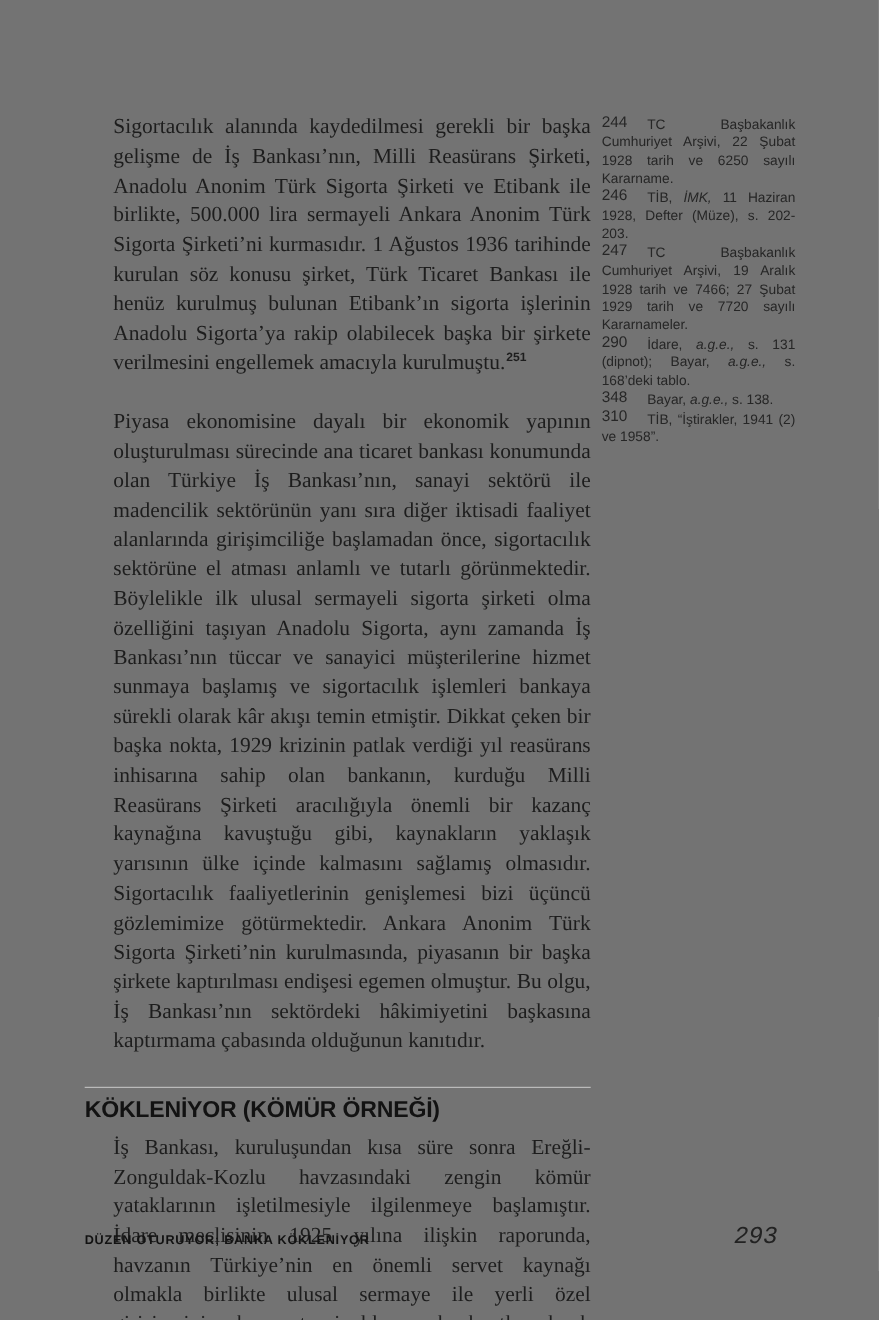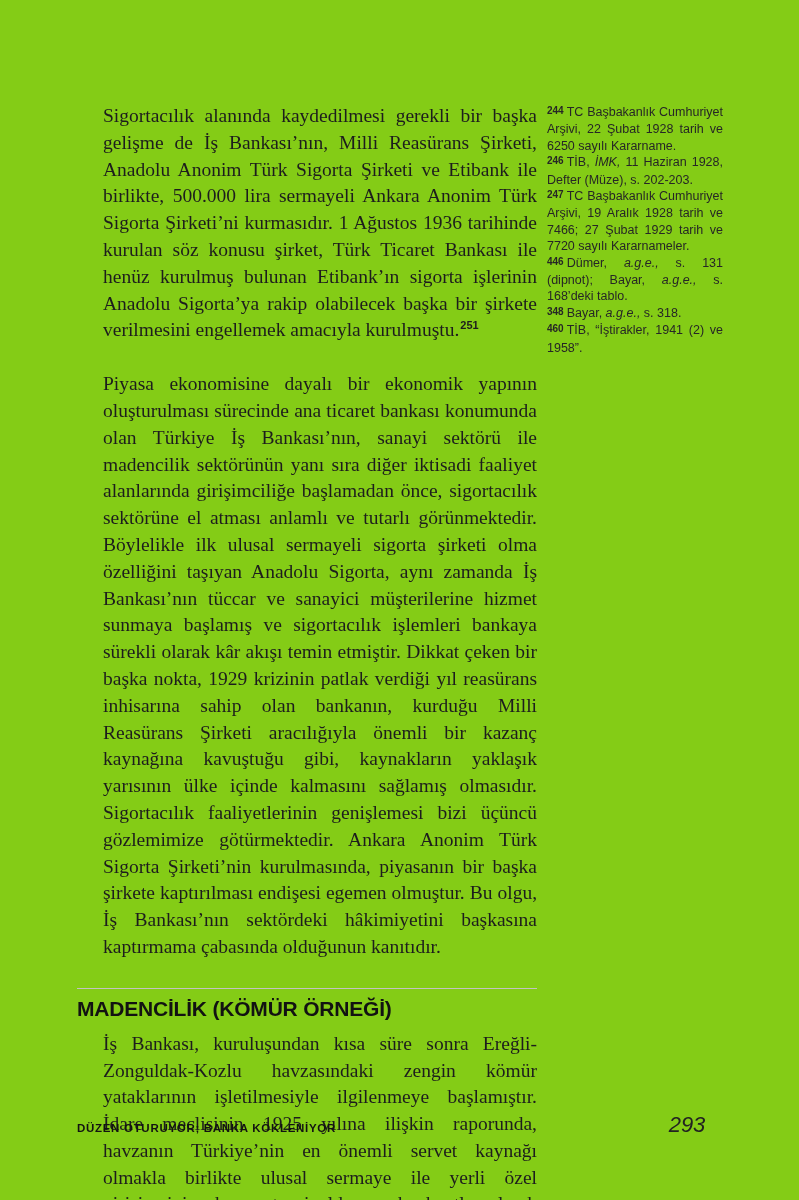--- a/index.html
+++ b/index.html
@@ -1,20 +1,20 @@
 <!DOCTYPE html>
 <html lang="tr"><head>
 <meta charset="utf-8">
 <style>
   html, body { margin: 0; padding: 0; background: #ffffff; }
   .page {
     position: relative;
     width: 799px;
     height: 1200px;
-    background: #84cc16;
+    background: #737373;
     overflow: hidden;
   }
   
   .main-col {
     position: absolute;
     left: 77px;
     top: 103px;
     width: 460px;
   }
   .body-para {
@@ -59,75 +59,75 @@
     width: 176px;
     font-family: "Liberation Sans", sans-serif;
     font-size: 12.5px;
     line-height: 16.4px;
     color: #262626;
     text-align: justify;
     hyphens: auto;
   }
   .footnote { margin: 0; }
   .fn-num {
-    font-weight: 700;
-    font-size: 10px;
+    font-weight: 400;
+    font-size: 14px;
     position: relative;
     top: -2px;
-    margin-right: 3px;
+    margin-right: 18px;
     white-space: nowrap;
   }
   .footnote em { font-style: italic; }
   
   .running-title {
     position: absolute;
     left: 77px;
     top: 1122px;
     font-family: "Liberation Sans", sans-serif;
     font-weight: 700;
     font-size: 11.5px;
     letter-spacing: 0.7px;
     color: #121212;
   }
   .page-number {
     position: absolute;
     left: 645px;
     top: 1112px;
     width: 84px;
     text-align: center;
-    font-family: Liberation Sans, sans-serif;
+    font-family: Liberation Mono, monospace;
     font-style: italic;
     font-size: 22px;
     color: #222222;
   }
 </style>
 </head>
 <body>
 
 <div class="page">
 
   <main class="main-col">
     <p class="body-para"><span>Sigortacılık alanında kaydedilmesi gerekli bir başka gelişme de İş Bankası’nın, Milli Reasürans Şirketi, Anadolu Anonim Türk Sigorta Şirketi ve Etibank ile birlikte, 500.000 lira sermayeli Ankara Anonim Türk Sigorta Şirketi’ni kurmasıdır. 1 Ağustos 1936 tarihinde kurulan söz konusu şirket, Türk Ticaret Bankası ile henüz kurulmuş bulunan Etibank’ın sigorta işlerinin Anadolu Sigorta’ya rakip olabilecek başka bir şirkete verilmesini engellemek amacıyla kurulmuştu.</span><sup class="fn-ref">251</sup></p>
 
     <p class="body-para"><span>Piyasa ekonomisine dayalı bir ekonomik yapının oluşturulması sürecinde ana ticaret bankası konumunda olan Türkiye İş Bankası’nın, sanayi sektörü ile madencilik sektörünün yanı sıra diğer iktisadi faaliyet alanlarında girişimciliğe başlamadan önce, sigortacılık sektörüne el atması anlamlı ve tutarlı görünmektedir. Böylelikle ilk ulusal sermayeli sigorta şirketi olma özelliğini taşıyan Anadolu Sigorta, aynı zamanda İş Bankası’nın tüccar ve sanayici müşterilerine hizmet sunmaya başlamış ve sigortacılık işlemleri bankaya sürekli olarak kâr akışı temin etmiştir. Dikkat çeken bir başka nokta, 1929 krizinin patlak verdiği yıl reasürans inhisarına sahip olan bankanın, kurduğu Milli Reasürans Şirketi aracılığıyla önemli bir kazanç kaynağına kavuştuğu gibi, kaynakların yaklaşık yarısının ülke içinde kalmasını sağlamış olmasıdır. Sigortacılık faaliyetlerinin genişlemesi bizi üçüncü gözlemimize götürmektedir. Ankara Anonim Türk Sigorta Şirketi’nin kurulmasında, piyasanın bir başka şirkete kaptırılması endişesi egemen olmuştur. Bu olgu, İş Bankası’nın sektördeki hâkimiyetini başkasına kaptırmama çabasında olduğunun kanıtıdır.</span></p>
 
     <hr class="section-rule">
 
-    <h2 class="section-heading">MADENCİLİK (KÖMÜR ÖRNEĞİ)</h2>
+    <h2 class="section-heading">KÖKLENİYOR (KÖMÜR ÖRNEĞİ)</h2>
 
     <p class="body-para"><span>İş Bankası, kuruluşundan kısa süre sonra Ereğli-Zonguldak-Kozlu havzasındaki zengin kömür yataklarının işletilmesiyle ilgilenmeye başlamıştır. İdare meclisinin 1925 yılına ilişkin raporunda, havzanın Türkiye’nin en önemli servet kaynağı olmakla birlikte ulusal sermaye ile yerli özel girişimcinin bu potansiyelden çok kısıtlı olarak yararlandığı belirtilmektedir. Sonuçta banka, gerekli teknik donanımı sağlayarak madencilik işine girdi ve 1926 yılında bir milyon liralık sermayesinin %75’ine</span></p>
   </main>
 
   <aside class="fn-col">
     <div id="footnotes-list">
         <div class="footnote"><span class="fn-num">244</span><span>TC Başbakanlık Cumhuriyet Arşivi, 22 Şubat 1928 tarih ve 6250 sayılı Kararname.</span></div>
         <div class="footnote"><span class="fn-num">246</span><span>TİB, </span><em>İMK,</em><span> 11 Haziran 1928, Defter (Müze), s. 202-203.</span></div>
         <div class="footnote"><span class="fn-num">247</span><span>TC Başbakanlık Cumhuriyet Arşivi, 19 Aralık 1928 tarih ve 7466; 27 Şubat 1929 tarih ve 7720 sayılı Kararnameler.</span></div>
-        <div class="footnote"><span class="fn-num">446</span><span>Dümer, </span><em>a.g.e.,</em><span> s. 131 (dipnot); Bayar, </span><em>a.g.e.,</em><span> s. 168’deki tablo.</span></div>
-        <div class="footnote"><span class="fn-num">348</span><span>Bayar, </span><em>a.g.e.,</em><span> s. 318.</span></div>
-        <div class="footnote"><span class="fn-num">460</span><span>TİB, “İştirakler, 1941 (2) ve 1958”.</span></div>
+        <div class="footnote"><span class="fn-num">290</span><span>İdare, </span><em>a.g.e.,</em><span> s. 131 (dipnot); Bayar, </span><em>a.g.e.,</em><span> s. 168’deki tablo.</span></div>
+        <div class="footnote"><span class="fn-num">348</span><span>Bayar, </span><em>a.g.e.,</em><span> s. 138.</span></div>
+        <div class="footnote"><span class="fn-num">310</span><span>TİB, “İştirakler, 1941 (2) ve 1958”.</span></div>
       </div>
   </aside>
 
   <div class="running-title">DÜZEN OTURUYOR; BANKA KÖKLENİYOR</div>
   <div class="page-number">293</div>
 
 </div>
 
 </body></html>

